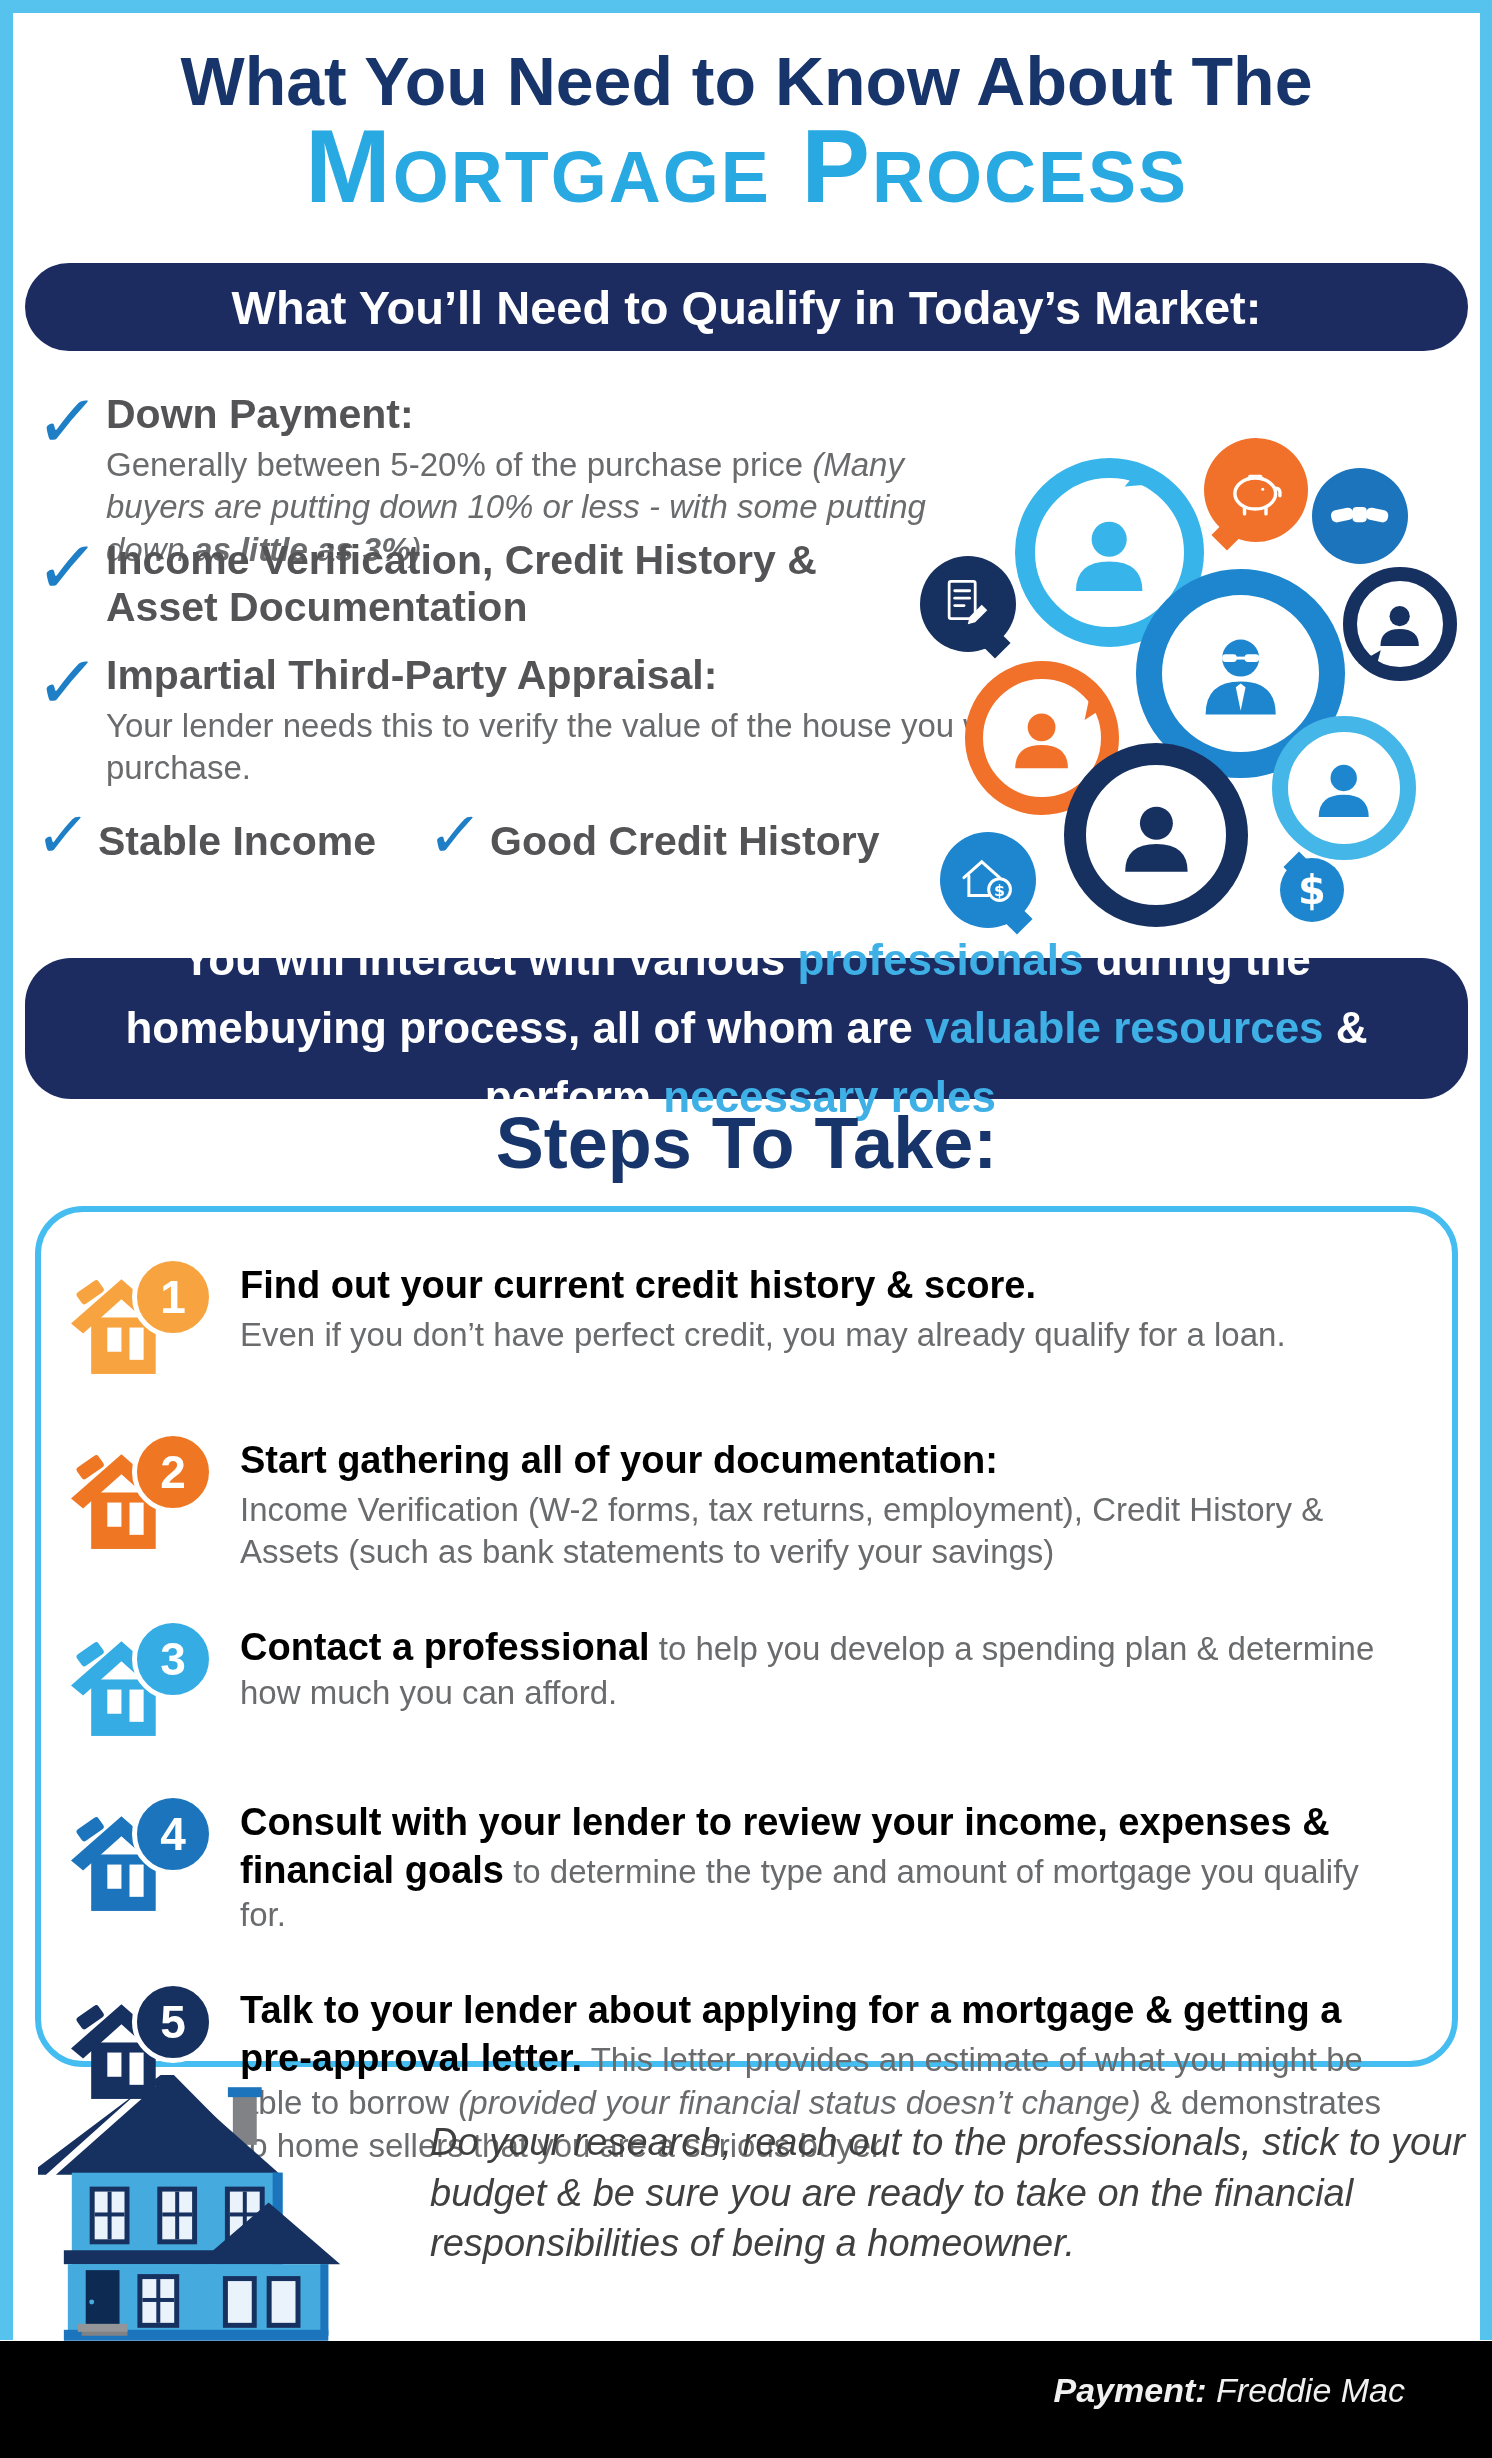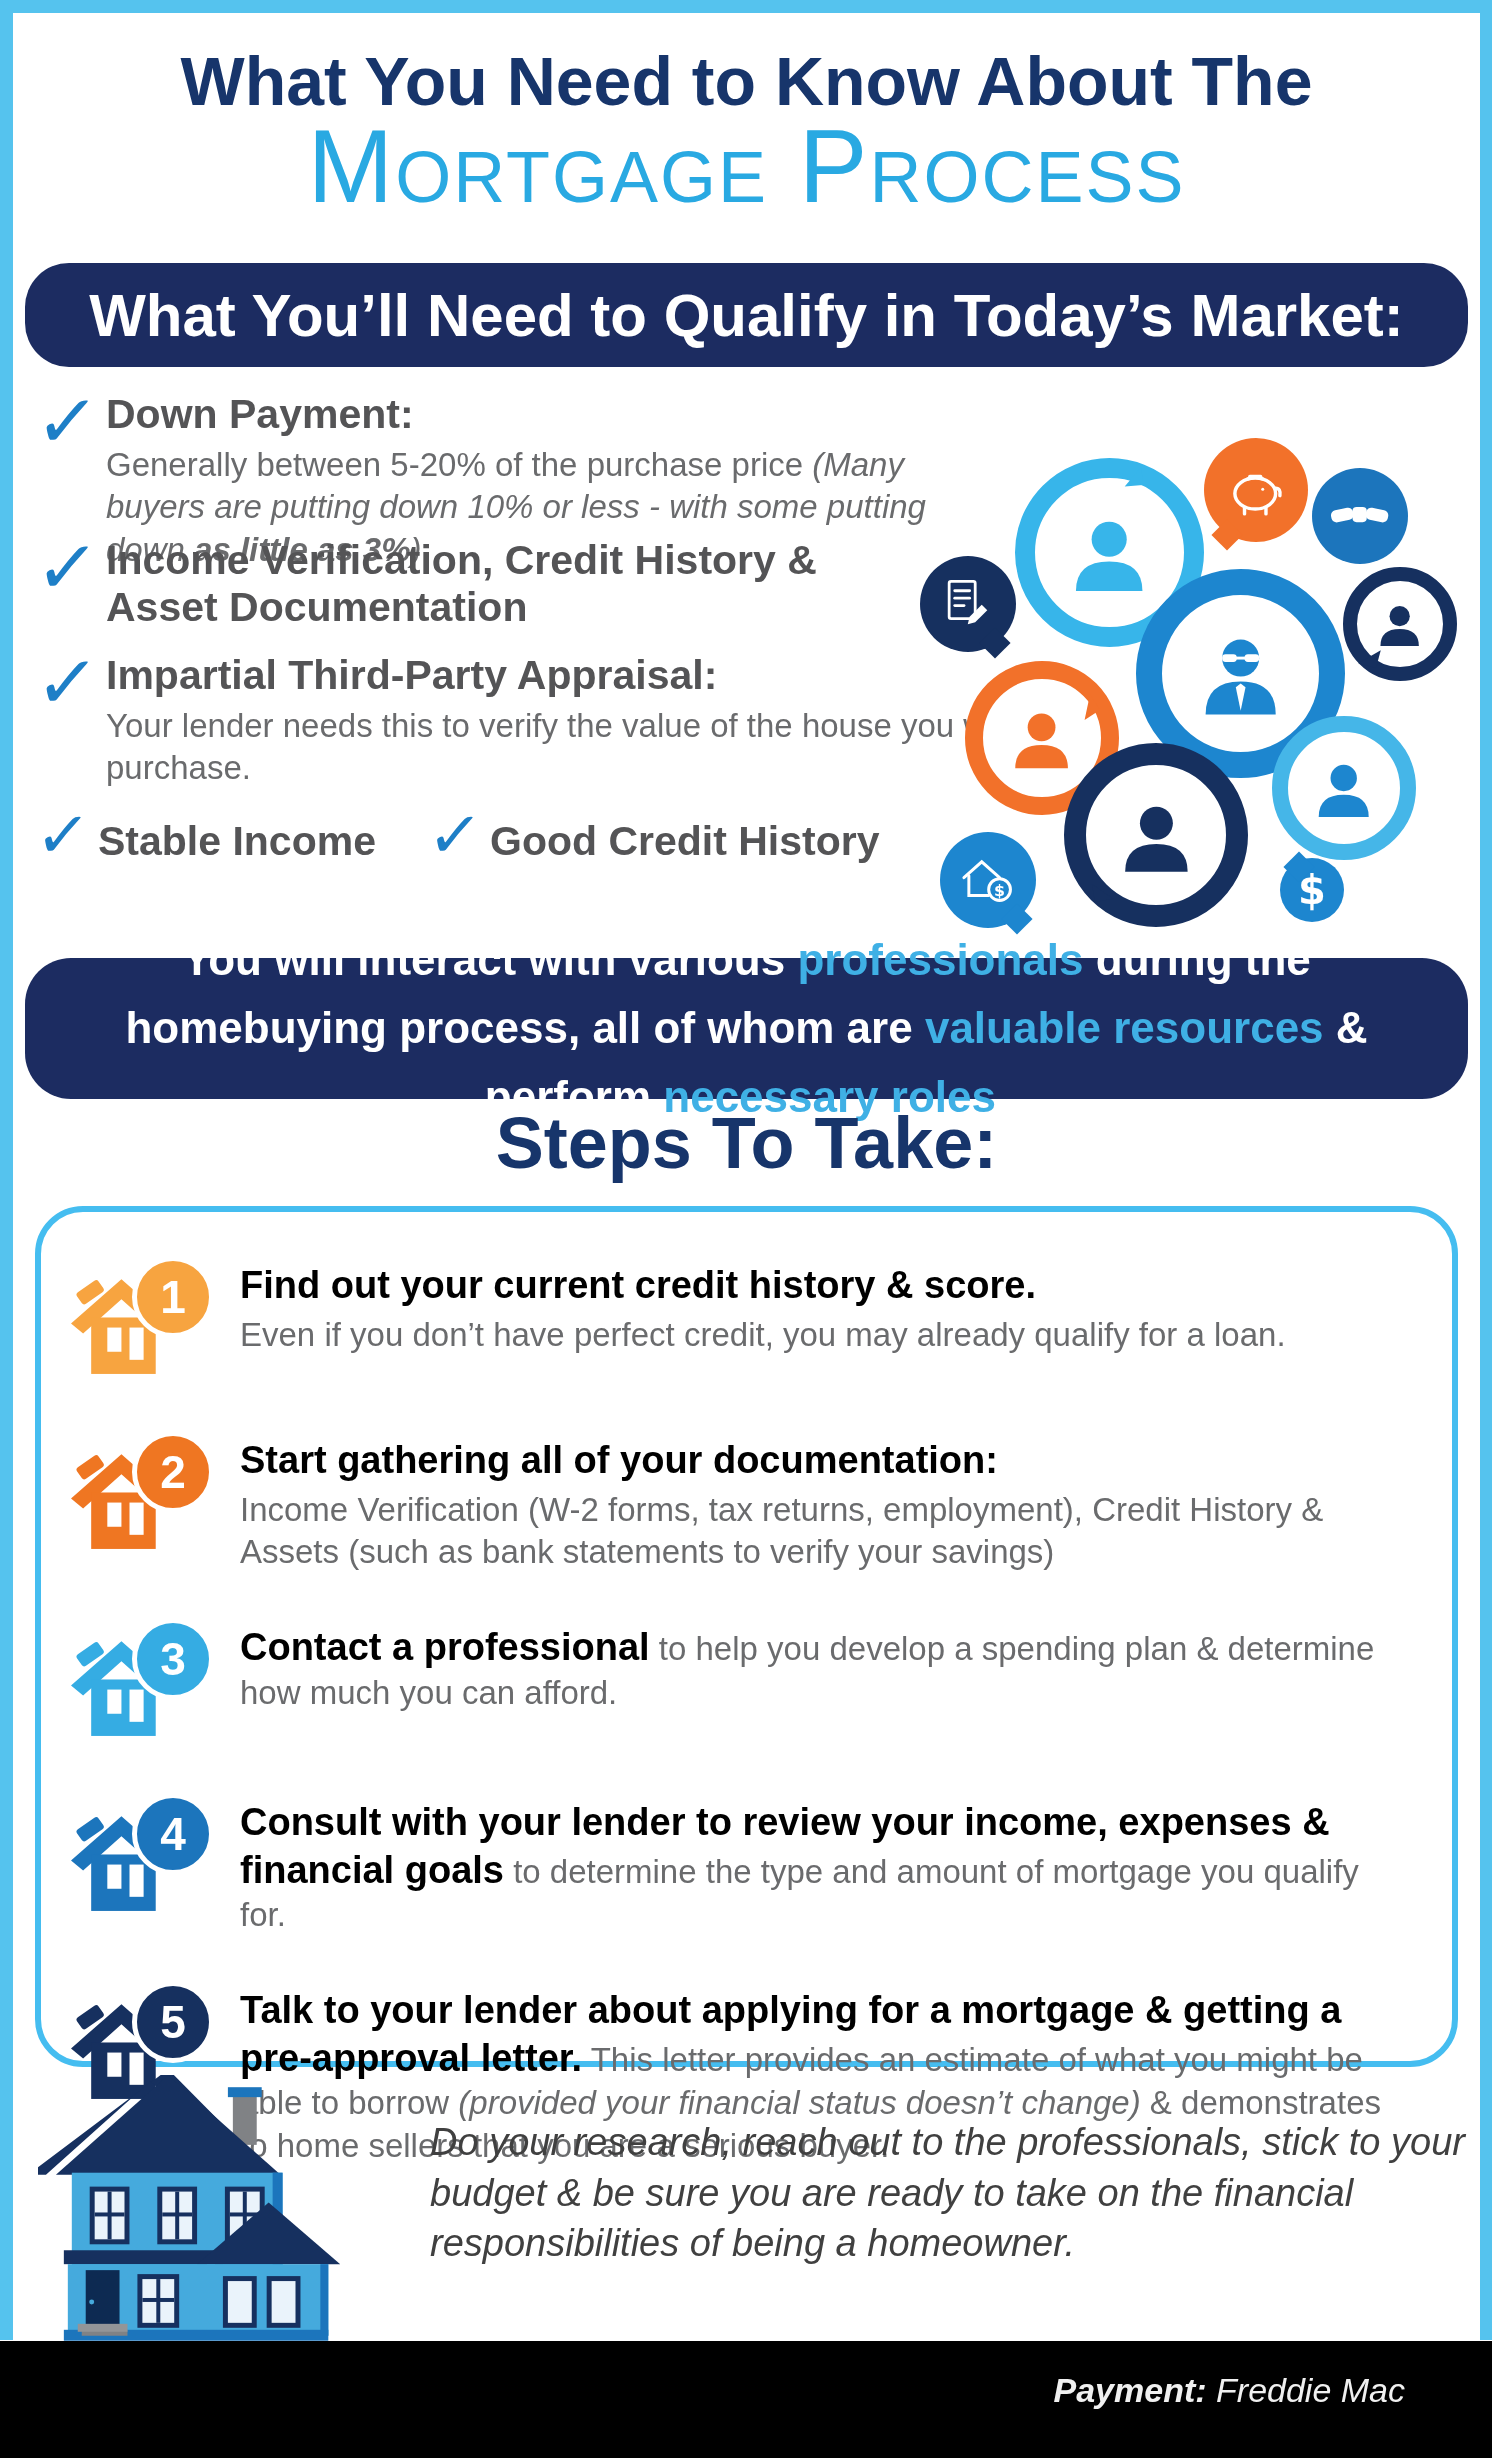--- a/index.html
+++ b/index.html
@@ -9,24 +9,24 @@
   }
   
   .frame-top{position:absolute;top:0;left:0;right:0;height:13px;background:#55c3ee;}
   .frame-left{position:absolute;top:0;left:0;width:13px;height:2340px;background:#55c3ee;}
   .frame-right{position:absolute;top:0;right:0;width:13px;height:2340px;background:#55c3ee;}
 
   
   .title1{position:absolute;top:42px;left:0;width:100%;text-align:center;
     font-size:68px;font-weight:bold;color:#17356b;letter-spacing:0;}
   .title2{position:absolute;top:115px;left:0;width:100%;text-align:center;
-    font-size:103px;font-weight:normal;color:#29a9e2;font-variant:small-caps;letter-spacing:2px;line-height:1.0;}
-  .qualify-banner{position:absolute;top:263px;left:25px;right:25px;height:104px;
+    font-size:103px;font-weight:bold;color:#29a9e2;font-variant:small-caps;letter-spacing:2px;line-height:1.0;}
+  .qualify-banner{position:absolute;top:263px;left:25px;right:25px;height:88px;
     background:#1c2c61;border-radius:44px;display:flex;align-items:center;justify-content:center;
-    color:#ffffff;font-size:60px;font-weight:bold;}
+    color:#ffffff;font-size:47px;font-weight:bold;}
 
   
   .check-item{position:absolute;display:flex;align-items:flex-start;}
   .check{font-size:74px;line-height:.85;font-weight:bold;color:#1e7fc7;width:70px;flex:0 0 70px;
     transform:skewX(-6deg);}
   .check.small{font-size:64px;width:62px;flex:0 0 62px;}
   .check-title{font-size:41px;font-weight:bold;color:#545456;line-height:1.15;}
   .check-desc{font-size:33px;color:#6a6b6d;line-height:1.28;margin-top:6px;}
   .check-desc em{font-style:italic;}
   .check-desc .bi{font-weight:bold;font-style:italic;}

